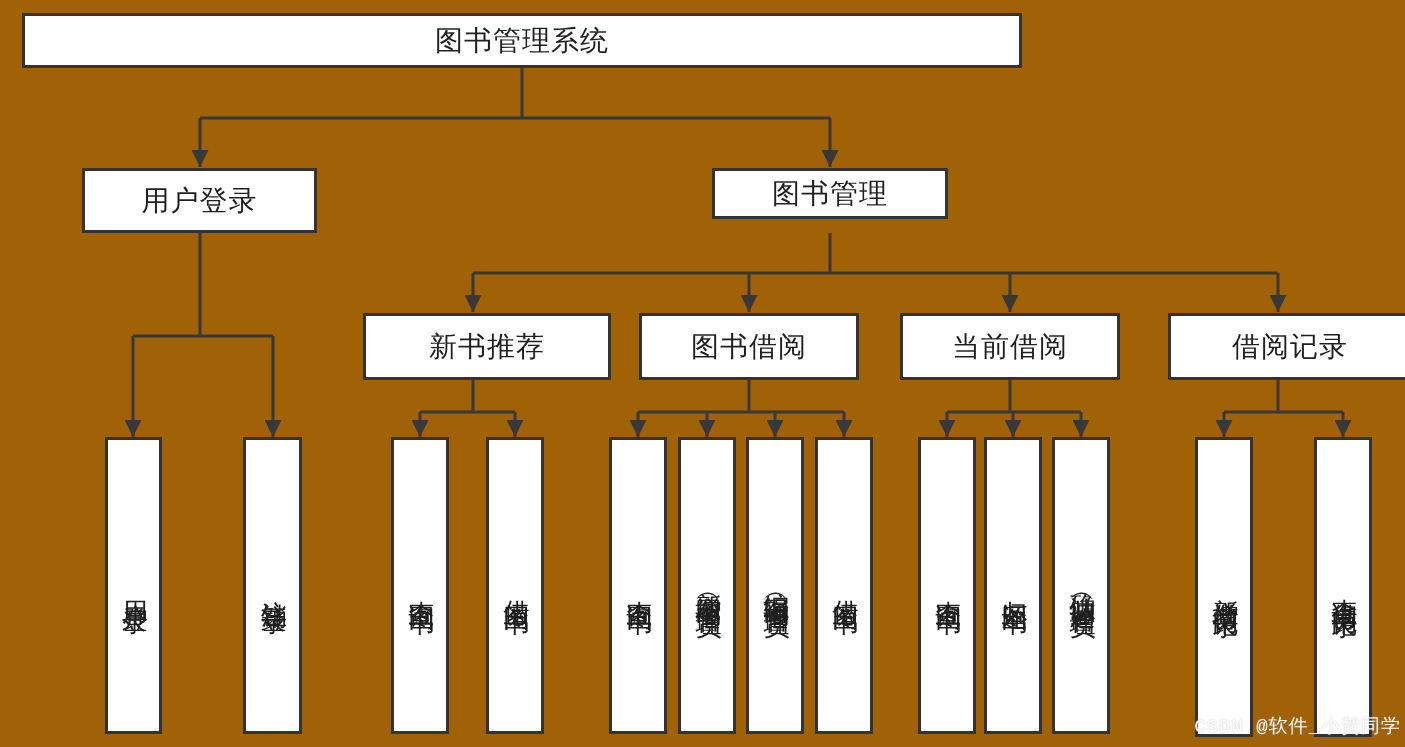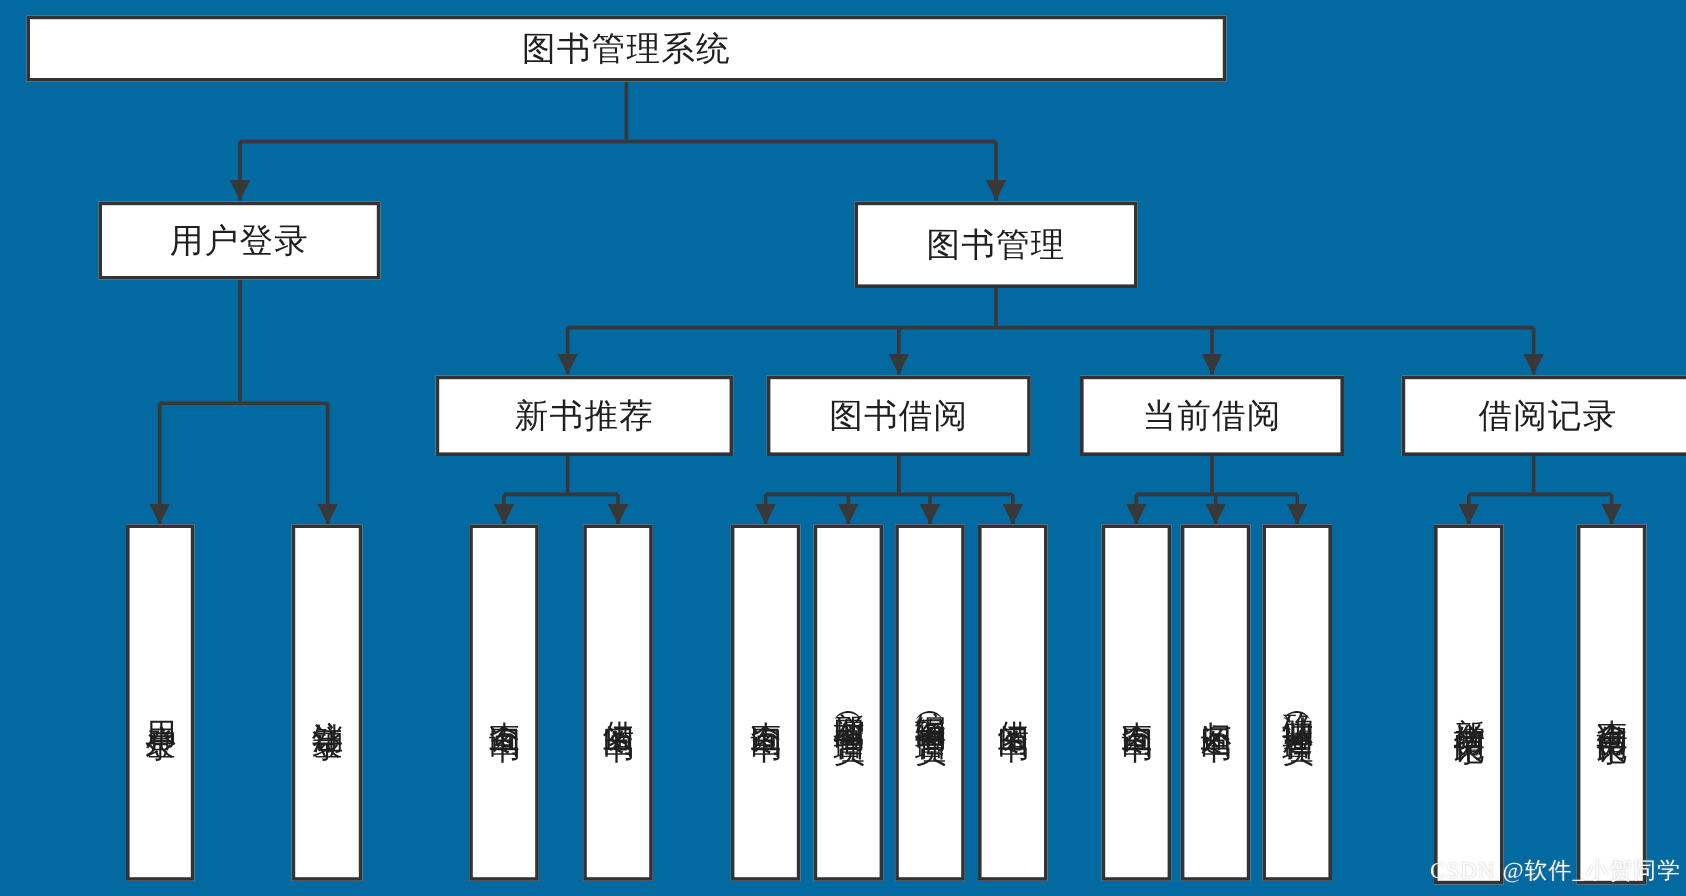--- a/index.html
+++ b/index.html
@@ -1,21 +1,21 @@
 <!DOCTYPE html>
 <html><head>
 <meta charset="utf-8">
 <style>
   html, body { margin: 0; padding: 0; background: #ffffff; }
   #canvas {
     position: relative;
     width: 1405px;
     height: 747px;
-    background: #0369a1;
-    font-family: Liberation Serif, serif;
+    background: #a16207;
+    font-family: Liberation Mono, monospace;
     color: #1f1f1f;
     overflow: hidden;
   }
   .node {
     position: absolute;
     border: 3px solid #333333;
     background: #ffffff;
     box-sizing: border-box;
     display: flex;
     align-items: center;
@@ -112,21 +112,21 @@
       <path d="M1278 380 V412"></path>
       <path d="M1224 412 H1343"></path>
       <path d="M1224 412 V437" marker-end="url(#arrow)"></path>
       <path d="M1343 412 V437" marker-end="url(#arrow)"></path>
     </g>
   </svg>
 
   <div class="node" style="left:22px; top:13px; width:1000px; height:55px;">图书管理系统</div>
 
   <div class="node" style="left:82px; top:168px; width:235px; height:65px;">用户登录</div>
-  <div class="node" style="left:712px; top:168px; width:236px; height:72px;">图书管理</div>
+  <div class="node" style="left:712px; top:168px; width:236px; height:51px;">图书管理</div>
 
   <div class="node" style="left:363px; top:313px; width:248px; height:67px;">新书推荐</div>
   <div class="node" style="left:900px; top:313px; width:220px; height:67px;">当前借阅</div>
   <div class="node" style="left:639px; top:313px; width:220px; height:67px;">图书借阅</div>
   <div class="node" style="left:1168px; top:313px; width:244px; height:67px;">借阅记录</div>
 
   <div class="vnode" style="left:105px; top:437px; width:57px; height:297px;">
     <span>用户登录</span>
   </div>
   <div class="vnode" style="left:243px; top:437px; width:59px; height:297px;">

